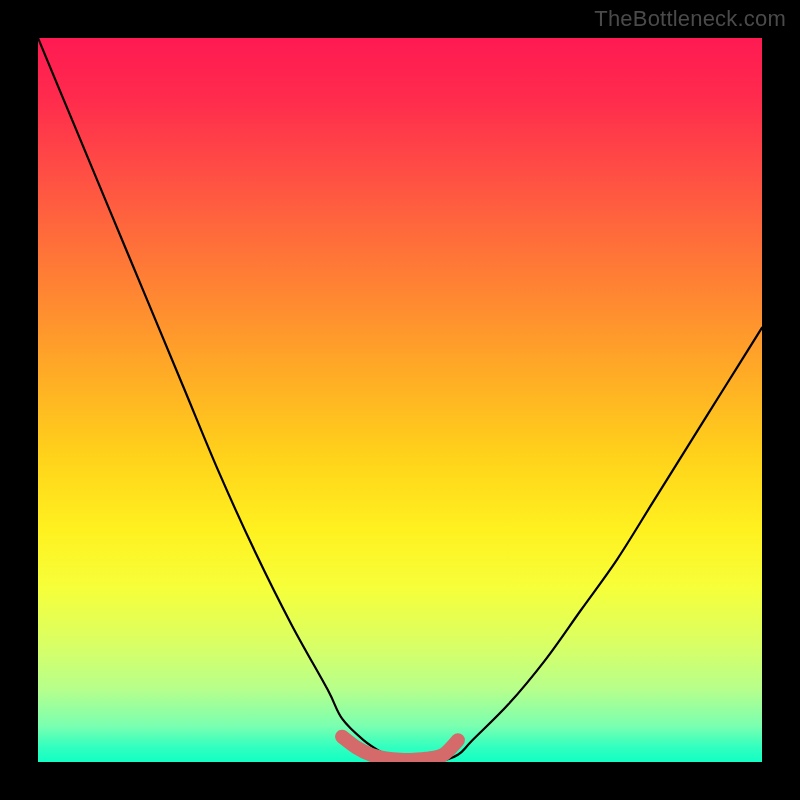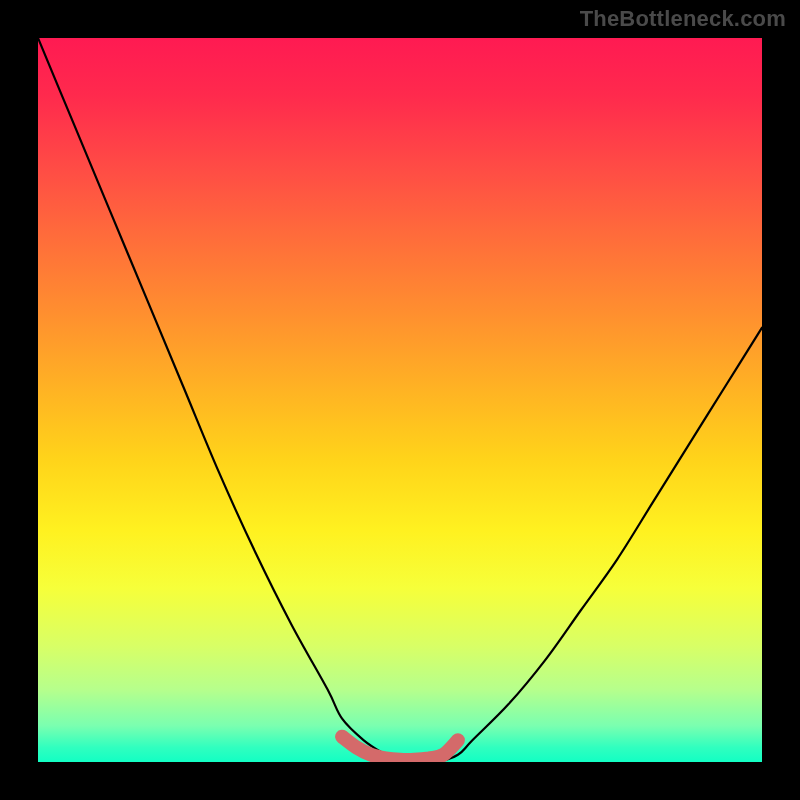--- a/index.html
+++ b/index.html
@@ -55,21 +55,21 @@
     top: 0;
     width: 100%;
     height: 100%;
   }
   .attribution {
     position: absolute;
     top: 6px;
     right: 14px;
     color: #4a4a4a;
     font-size: 22px;
-    font-weight: 700;
+    font-weight: 400;
     letter-spacing: 0.2px;
   }
 </style>
 </head>
 <body>
 
 <div class="frame">
 
   <div class="attribution">TheBottleneck.com</div>
 

